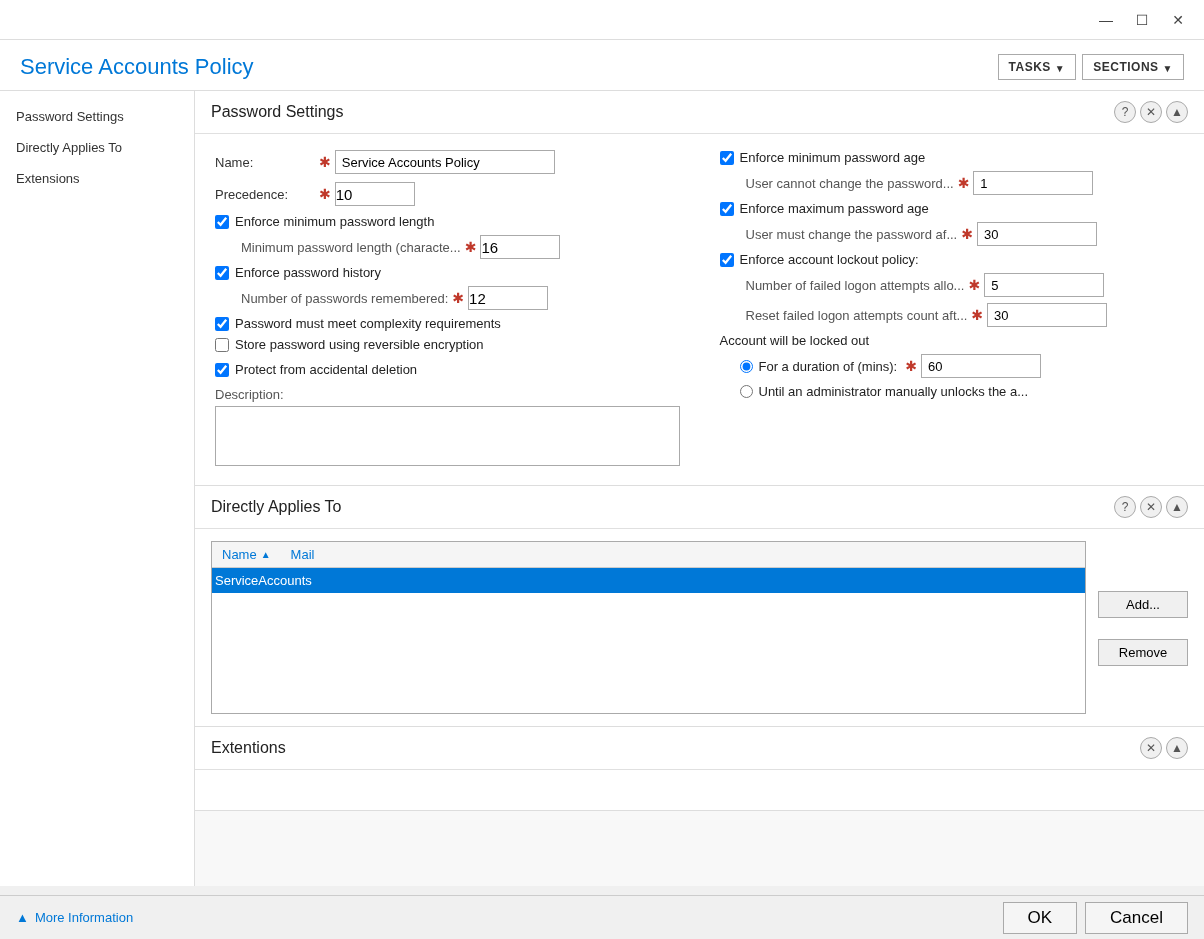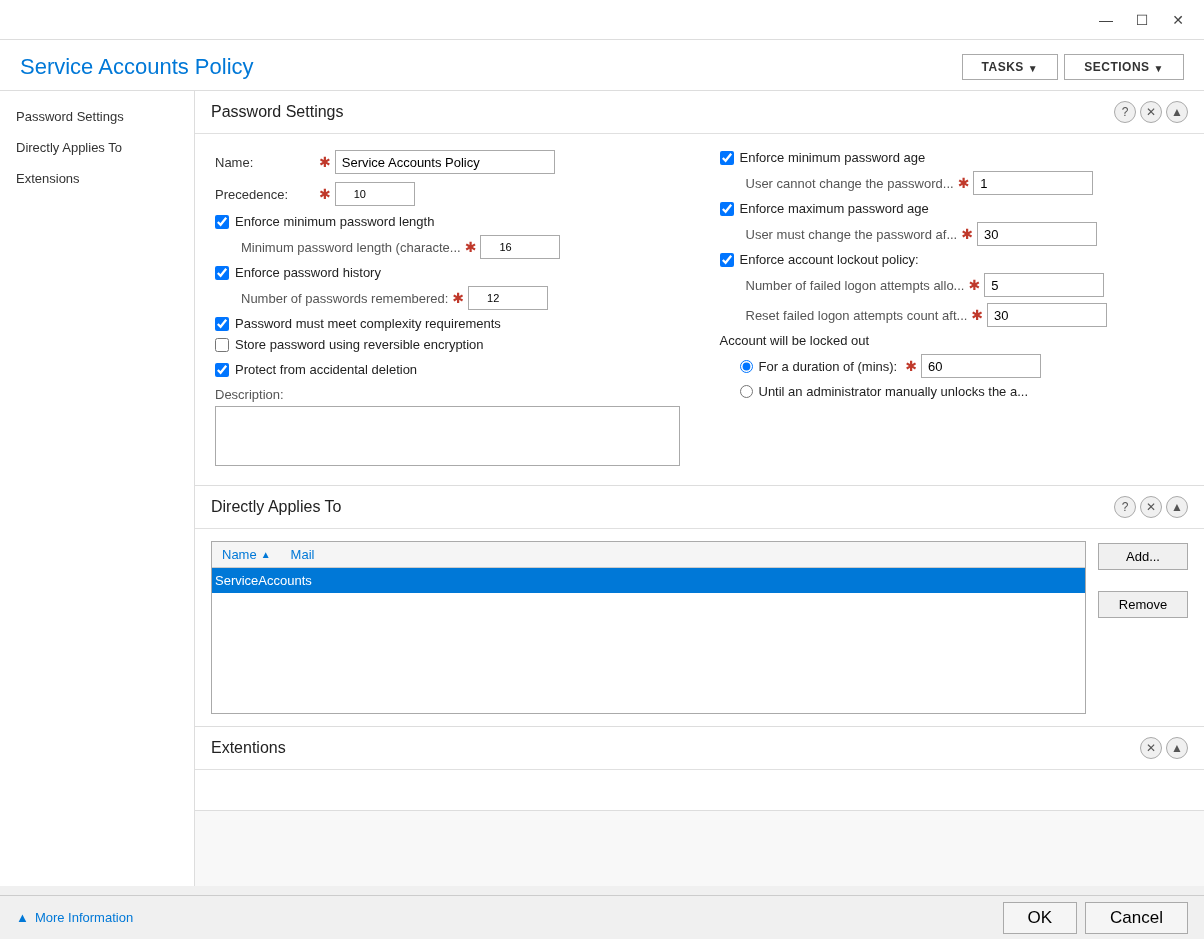--- a/index.html
+++ b/index.html
@@ -7,21 +7,21 @@
 
     
     .titlebar { background: #fff; display: flex; align-items: center; justify-content: flex-end; padding: 8px 12px; border-bottom: 1px solid #ddd; height: 40px; }
     .titlebar-controls { display: flex; gap: 8px; }
     .titlebar-btn { width: 28px; height: 28px; border: none; background: none; cursor: pointer; font-size: 14px; display: flex; align-items: center; justify-content: center; color: #444; }
 
     
     .main-header { background: #fff; display: flex; align-items: center; justify-content: space-between; padding: 14px 20px 10px 20px; border-bottom: 1px solid #ddd; }
     .main-title { font-size: 22px; color: #0078d7; font-weight: 400; }
     .header-buttons { display: flex; gap: 6px; }
-    .header-btn { display: flex; align-items: flex-end; gap: 4px; border: 1px solid #aaa; background: #fff; padding: 5px 19px; cursor: pointer; font-size: 12px; font-weight: 600; letter-spacing: 0.5px; color: #333; }
+    .header-btn { display: flex; align-items: flex-end; gap: 4px; border: 1px solid #aaa; background: #fff; padding: 5px 10px; cursor: pointer; font-size: 12px; font-weight: 600; letter-spacing: 0.5px; color: #333; }
     .header-btn .arrow { font-size: 10px; }
 
     
     .layout { display: flex; height: calc(939px - 40px - 60px - 44px); }
 
     
     .sidebar { width: 195px; background: #fff; border-right: 1px solid #ddd; padding: 10px 0; flex-shrink: 0; }
     .sidebar-item { padding: 8px 16px; cursor: pointer; font-size: 13px; color: #333; }
 
     
@@ -36,21 +36,21 @@
 
     
     .ps-content { padding: 16px 20px; display: flex; gap: 40px; }
     .ps-left { flex: 1; }
     .ps-right { flex: 1; }
 
     .field-row { display: flex; align-items: center; margin-bottom: 8px; }
     .field-label { min-width: 100px; color: #333; }
     .required-star { color: #c0392b; margin: 0 4px; font-size: 14px; }
     .field-input { border: 1px solid #aaa; padding: 3px 6px; font-size: 13px; width: 220px; height: 24px; }
-    .field-input-sm { border: 1px solid #aaa; padding: 3px 18px; font-size: 11px; width: 80px; height: 24px; }
+    .field-input-sm { border: 1px solid #aaa; padding: 3px 0; font-size: 15px; width: 80px; height: 24px; }
     .field-input-med { border: 1px solid #aaa; padding: 3px 6px; font-size: 13px; width: 120px; height: 24px; }
 
     .checkbox-row { display: flex; align-items: center; margin-bottom: 6px; }
     .checkbox-row input[type=checkbox] { margin-right: 6px; width: 14px; height: 14px; }
     .sub-row { margin-left: 26px; display: flex; align-items: center; margin-bottom: 6px; color: #555; }
     .sub-label { font-size: 13px; color: #555; }
 
     .radio-row { display: flex; align-items: center; margin-bottom: 6px; margin-left: 20px; }
     .radio-row input[type=radio] { margin-right: 6px; }
 
@@ -61,21 +61,21 @@
     
     .dat-content { padding: 12px 16px; display: flex; gap: 12px; }
     .dat-table-area { flex: 1; border: 1px solid #aaa; background: #fff; }
     .dat-table-header { display: flex; background: #f5f5f5; border-bottom: 1px solid #ccc; padding: 0; }
     .dat-col-header { padding: 5px 10px; font-size: 13px; color: #0078d7; cursor: pointer; display: flex; align-items: center; gap: 4px; }
     .dat-col-header .sort-arrow { font-size: 10px; color: #0078d7; }
     .dat-row { display: flex; padding: 5px 3px; cursor: pointer; }
     .dat-row.selected { background: #0078d7; color: #fff; }
     .dat-row .cell { flex: 1; }
 
-    .dat-buttons { display: flex; flex-direction: column; gap: 21px; padding-top: 2px; }
+    .dat-buttons { display: flex; flex-direction: column; gap: 21px; padding-top: 2px; justify-content: center; }
     .dat-btn { border: 1px solid #aaa; background: #f0f0f0; padding: 5px 16px; font-size: 13px; cursor: pointer; min-width: 90px; text-align: center; }
 
     
     .ext-content { padding: 10px 16px; min-height: 40px; }
 
     
     .bottom-bar { background: #f0f0f0; border-top: 1px solid #ccc; display: flex; align-items: center; justify-content: space-between; padding: 8px 16px; height: 44px; position: fixed; bottom: 0; width: 1204px; }
     .bottom-left { display: flex; align-items: center; gap: 6px; cursor: pointer; color: #0078d7; font-size: 13px; }
     .bottom-right { display: flex; gap: 8px; }
     .bottom-btn { border: 1px solid #aaa; background: #f5f5f5; padding: 5px 24px; font-size: 17px; cursor: pointer; }

